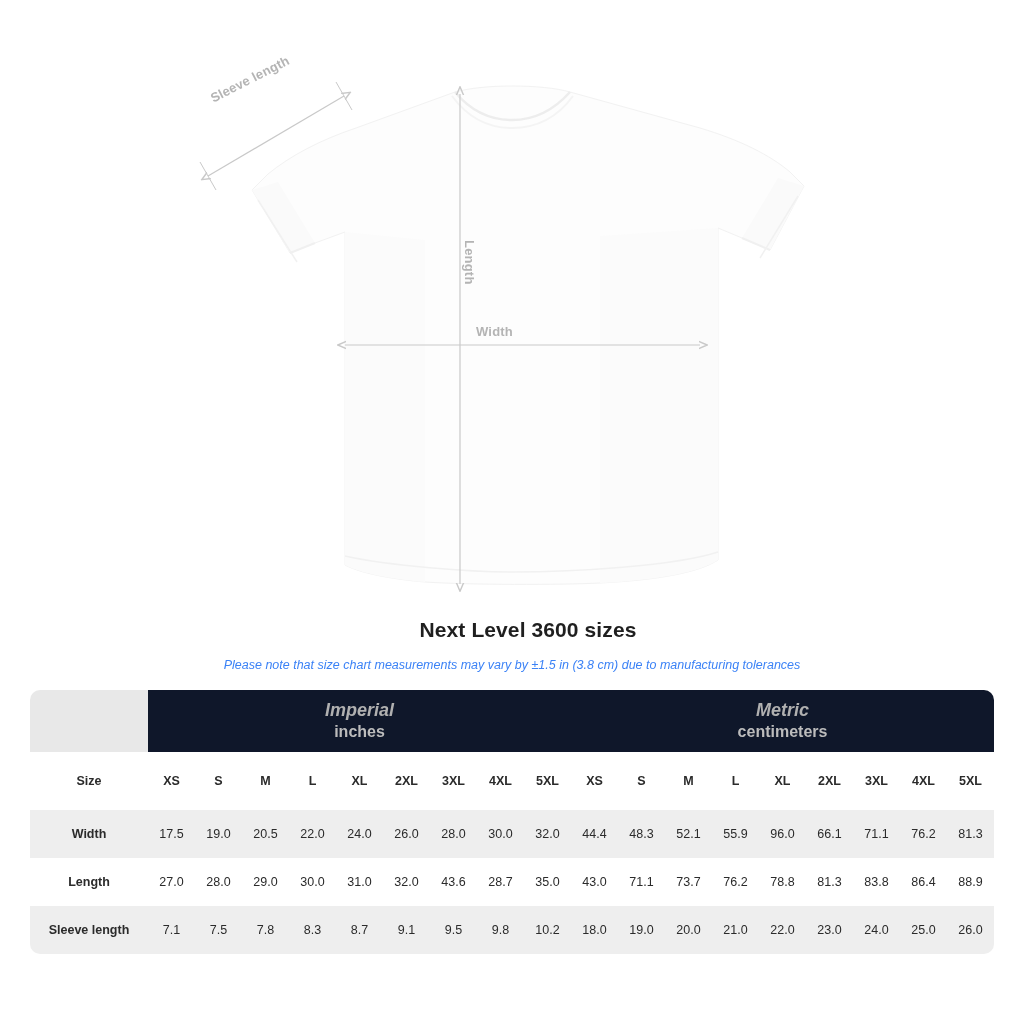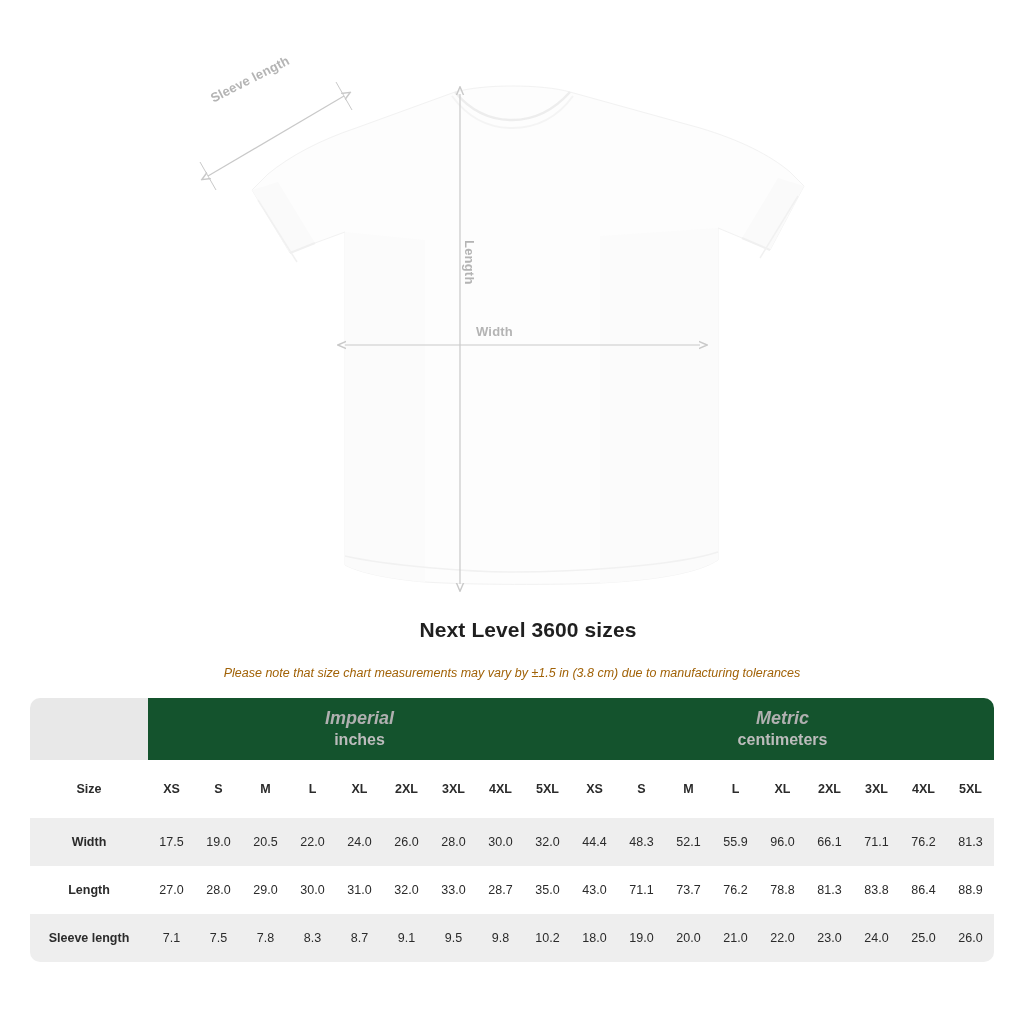--- a/index.html
+++ b/index.html
@@ -61,22 +61,22 @@
   #chart-title {
     font-size: 21px;
     font-weight: bold;
     color: #1f1f1f;
     letter-spacing: 0.1px;
     padding-left: 32px;
   }
   #chart-note {
     font-size: 12.5px;
     font-style: italic;
-    color: #a16207;
-    margin-top: 24px;
+    color: #3b82f6;
+    margin-top: 16px;
   }
 
   
   #table-wrap {
     margin: 18px auto 0 auto;
     width: 964px;
   }
   table {
     border-collapse: collapse;
     width: 100%;
@@ -86,21 +86,21 @@
     font-size: 12.5px;
     text-align: center;
     color: #2b2b2b;
     padding: 0;
     height: 36px;
     vertical-align: middle;
   }
   
   .unit-row th {
     height: 62px;
-    background: #14532d;
+    background: #0f172a;
     color: #b0b0b0;
   }
   .unit-row th.corner {
     background: #e8e8e8;
     border-top-left-radius: 10px;
     border-bottom-left-radius: 0;
   }
   .unit-name {
     display: block;
     font-size: 18px;
@@ -283,21 +283,21 @@
           <td class="datacell">81.3</td>
         </tr>
         <tr class="row-plain">
           <th class="rowlabel">Length</th>
           <td class="datacell">27.0</td>
           <td class="datacell">28.0</td>
           <td class="datacell">29.0</td>
           <td class="datacell">30.0</td>
           <td class="datacell">31.0</td>
           <td class="datacell">32.0</td>
-          <td class="datacell">33.0</td>
+          <td class="datacell">43.6</td>
           <td class="datacell">28.7</td>
           <td class="datacell">35.0</td>
           <td class="datacell">43.0</td>
           <td class="datacell">71.1</td>
           <td class="datacell">73.7</td>
           <td class="datacell">76.2</td>
           <td class="datacell">78.8</td>
           <td class="datacell">81.3</td>
           <td class="datacell">83.8</td>
           <td class="datacell">86.4</td>

